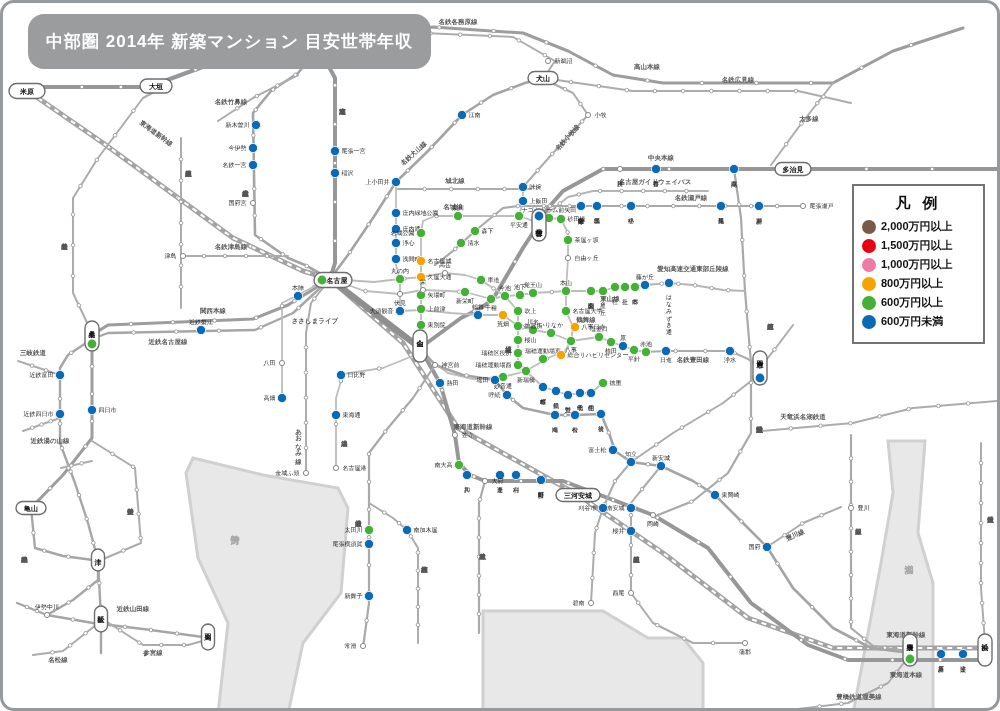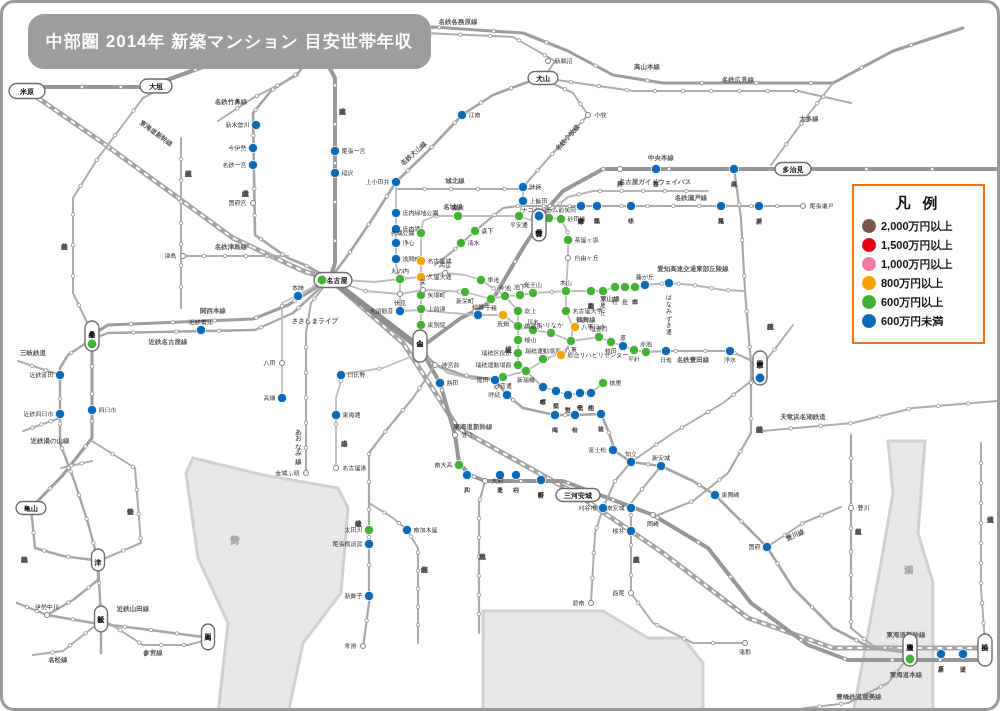--- a/index.html
+++ b/index.html
@@ -1,23 +1,23 @@
 <!DOCTYPE html>
 <html><head>
 <meta charset="utf-8">
 <style>
   html,body{margin:0;padding:0;background:#fff;font-family:"Liberation Sans","DejaVu Sans",sans-serif;}
   #stage{position:relative;width:1000px;height:711px;background:#fff;border:3px solid #979a9c;border-radius:14px;box-sizing:border-box;overflow:hidden;}
   #map-svg{position:absolute;left:0;top:0;}
   #title-pill{position:absolute;left:25px;top:11px;height:31px;line-height:31px;background:#9b9c9e;color:#fff;
     font-weight:bold;font-size:17px;letter-spacing:1px;padding:12px 18px;border-radius:16px;white-space:nowrap;}
-  #legend{position:absolute;left:849px;top:181px;width:133px;background:#fff;border:2px solid #f97316;
+  #legend{position:absolute;left:849px;top:181px;width:133px;background:#fff;border:2px solid #737373;
     padding:6px 8px 9px 8px;box-sizing:border-box;}
   #legend .lg-title{display:block;text-align:center;font-weight:bold;font-size:15px;letter-spacing:4px;color:#111;margin:2px 0 6px 0;}
-  .lg-row{display:flex;align-items:flex-start;margin:4px 0;}
+  .lg-row{display:flex;align-items:flex-end;margin:4px 0;}
   .lg-dot{width:14px;height:14px;border-radius:50%;flex:0 0 14px;margin-right:5px;}
   .lg-label{font-size:11px;font-weight:bold;color:#111;white-space:nowrap;}
   text{font-family:"Liberation Sans","DejaVu Sans",sans-serif;}
 </style>
 </head>
 <body>
 
 <div id="stage">
   <svg id="map-svg" width="1000" height="711" viewBox="0 0 1000 711">
       <polygon points="190,455 260,472 335,485 345,505 338,590 300,640 285,711 215,711 225,620 195,555 183,470" fill="#e8e8e8" stroke="#d0d0d0" stroke-width="3"></polygon>

